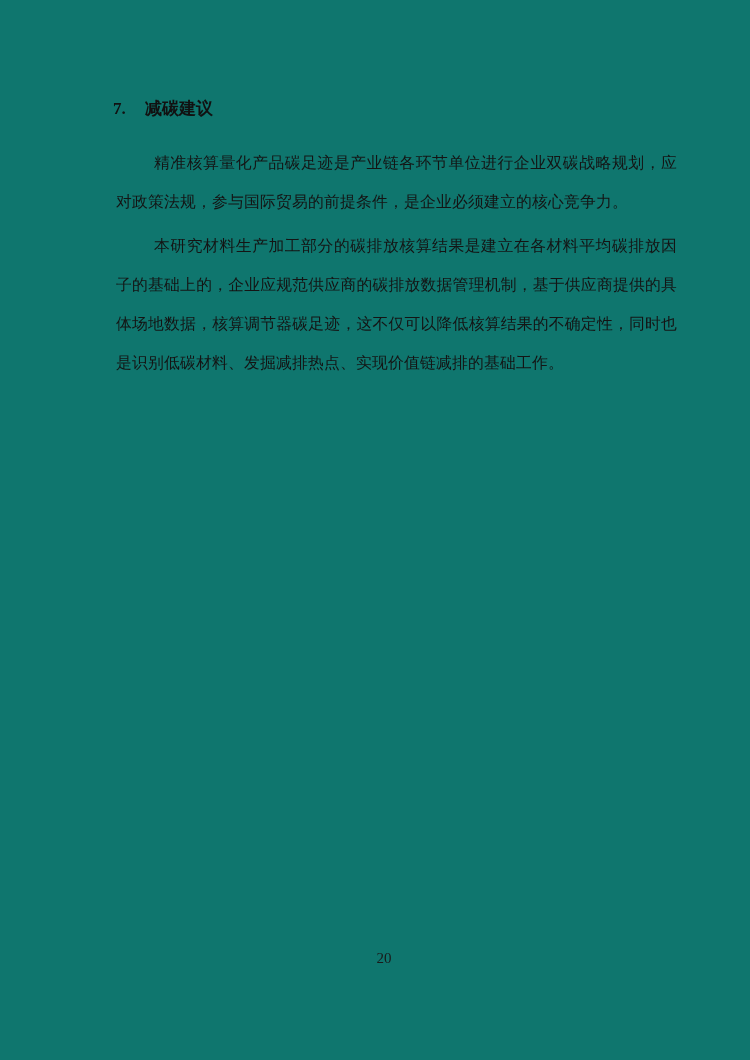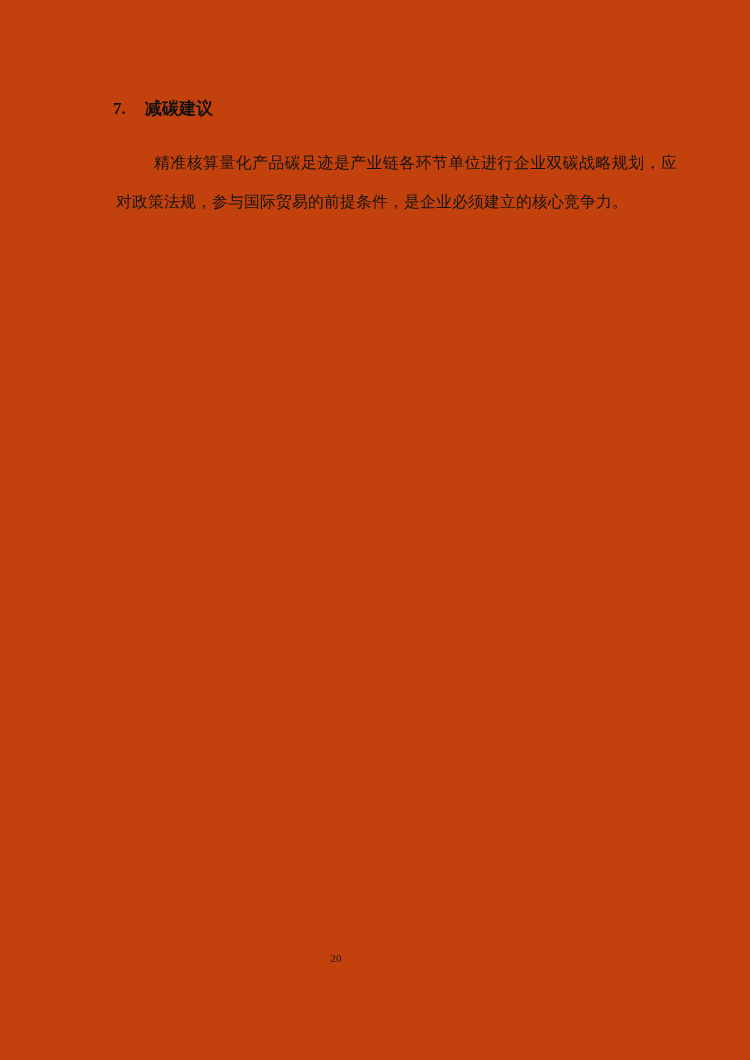--- a/index.html
+++ b/index.html
@@ -4,21 +4,21 @@
 <style>
   html, body {
     margin: 0;
     padding: 0;
     background: #ffffff;
   }
   .sheet {
     position: relative;
     width: 750px;
     height: 1060px;
-    background: #c2410c;
+    background: #0f766e;
     overflow: hidden;
     font-family: "Liberation Sans", sans-serif;
     color: #1a1a1a;
   }
   .content {
     position: absolute;
     left: 104px;
     top: 96px;
     width: 573px;
   }
@@ -49,36 +49,38 @@
   }
   .body-para.p1 { margin-bottom: 5px; }
   .body-para.last { margin-bottom: 0; }
   .page-footer {
     position: absolute;
     top: 950px;
     left: 0;
     width: 672px;
     text-align: center;
     font-family: "Liberation Serif", "DejaVu Serif", serif;
-    font-size: 11px;
+    font-size: 15px;
     line-height: 16px;
     color: #1a1a1a;
+    padding-left: 48px;
   }
 </style>
 </head>
 <body>
 
 <div class="sheet">
 
   <div class="content">
 
     <h1 class="heading"><span class="num">7.</span><span class="title-text">减碳建议</span></h1>
 
     <p class="body-para p1">精准核算量化产品碳足迹是产业链各环节单位进行企业双碳战略规划，应对政策法规，参与国际贸易的前提条件，是企业必须建立的核心竞争力。</p>
 
+    <p class="body-para">本研究材料生产加工部分的碳排放核算结果是建立在各材料平均碳排放因子的基础上的，企业应规范供应商的碳排放数据管理机制，基于供应商提供的具体场地数据，核算调节器碳足迹，这不仅可以降低核算结果的不确定性，同时也是识别低碳材料、发掘减排热点、实现价值链减排的基础工作。</p>
 
 
 
   </div>
 
   <div class="page-footer">20</div>
 
 </div>
 
 </body></html>

